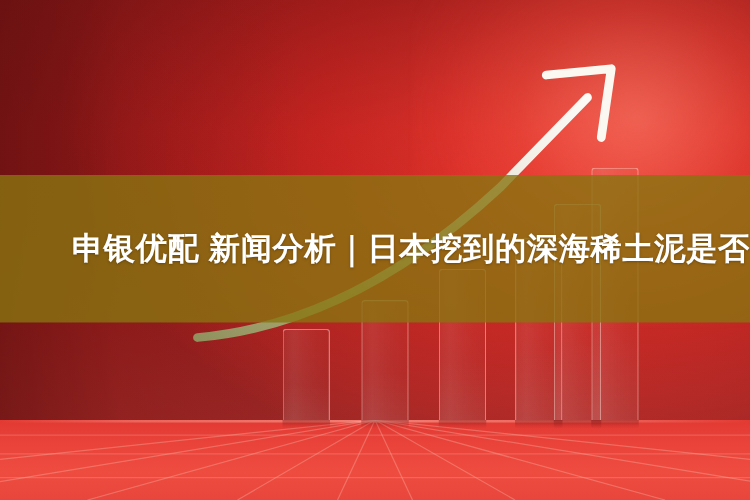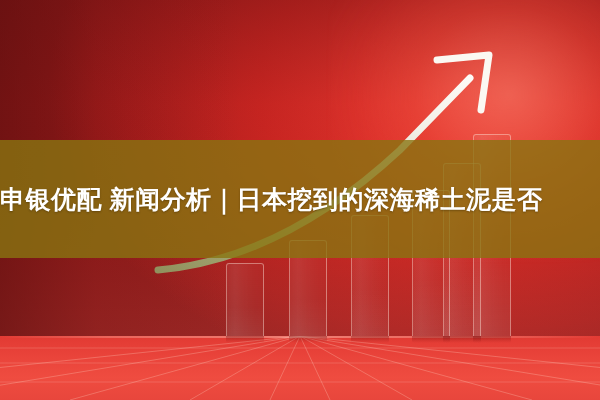--- a/index.html
+++ b/index.html
@@ -130,21 +130,21 @@
 
   
   .band {
     position: absolute;
     left: 0; right: 0;
     top: 140px;
     height: 118px;
     background: rgba(136,116,16,0.80);
     display: flex;
     flex-direction: column;
-    align-items: flex-start;
+    align-items: flex-end;
     justify-content: center;
   }
   .band-line {
     color: #ffffff;
     font-size: 25px;
     font-weight: 700;
     line-height: 44px;
     letter-spacing: 0.5px;
     white-space: nowrap;
     text-shadow: 0 1px 2px rgba(60,40,0,0.45);

